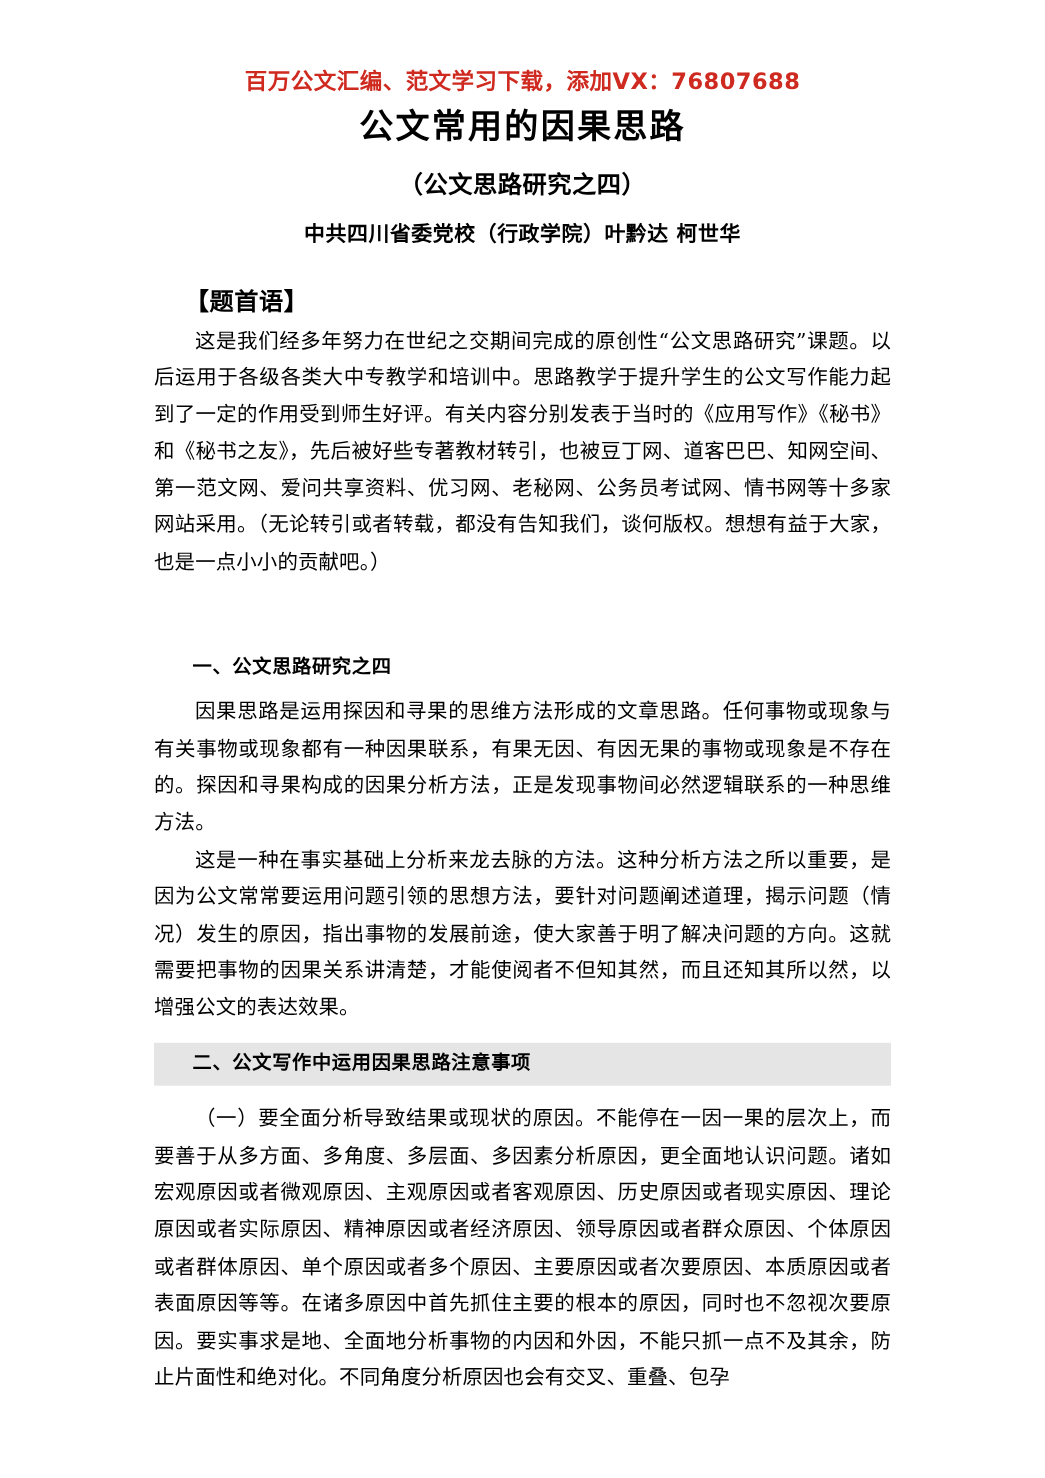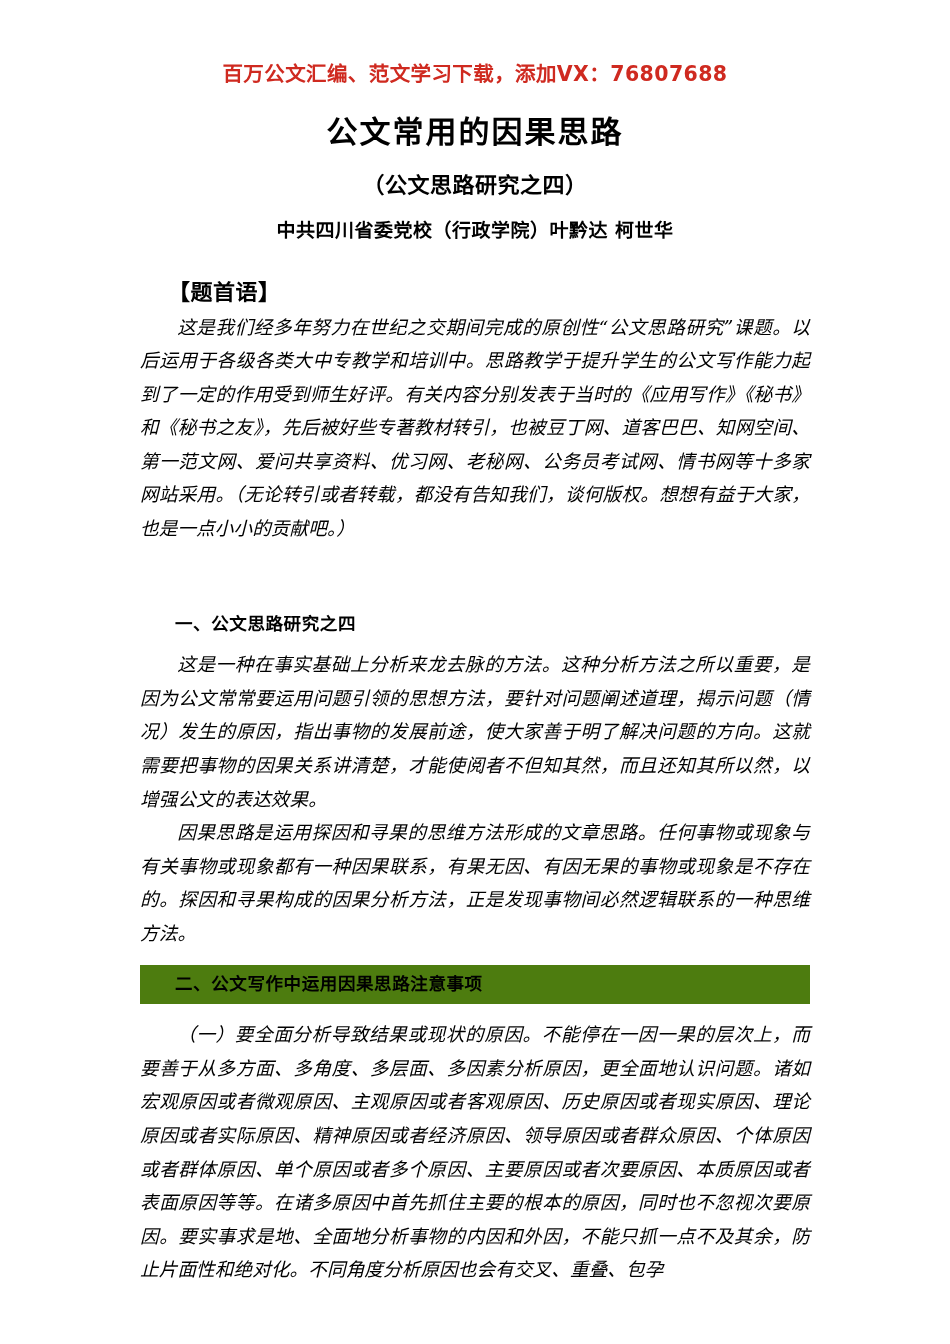--- a/index.html
+++ b/index.html
@@ -38,21 +38,21 @@
     font-family: "DejaVu Sans", "Liberation Sans", sans-serif;
     font-weight: bold;
     font-size: 20.5px;
     letter-spacing: 0.4px;
     line-height: 1.25;
     white-space: nowrap;
   }
 
   
   .doc-title {
-    margin-top: 25px;
+    margin-top: 8px;
     text-align: center;
     font-family: "DejaVu Sans", "Liberation Sans", sans-serif;
     font-weight: bold;
     font-size: 31px;
     letter-spacing: 2px;
     line-height: 1.25;
   }
   .doc-subtitle {
     margin-top: 13px;
     text-align: center;
@@ -81,33 +81,32 @@
   }
   p.body-text {
     margin: 0;
     font-size: 18.6px;
     line-height: 33.6px;
     text-align: justify;
     text-justify: inter-ideograph;
     text-indent: 2em;
     letter-spacing: 0.1px;
     word-break: break-all;
-    font-style: italic;
   }
   h2.heading {
     margin: 0;
     font-family: "DejaVu Sans", "Liberation Sans", sans-serif;
     font-weight: bold;
     font-size: 17.5px;
     line-height: 33.6px;
     letter-spacing: 0.6px;
     text-indent: 2em;
   }
   h2.heading.highlighted {
-    background: #4d7c0f;
+    background: #e5e5e5;
     display: block;
     width: 100%;
     padding: 3px 0 3px 0;
     box-sizing: border-box;
   }
   .spacer-sm { height: 14px; }
   .spacer-md { height: 32px; }
   .spacer-lg { height: 62px; }
   .spacer-xs { height: 7px; }
 </style>
@@ -131,23 +130,23 @@
 
     <p class="body-text">这是我们经多年努力在世纪之交期间完成的原创性“公文思路研究”课题。以后运用于各级各类大中专教学和培训中。思路教学于提升学生的公文写作能力起到了一定的作用受到师生好评。有关内容分别发表于当时的《应用写作》《秘书》和《秘书之友》，先后被好些专著教材转引，也被豆丁网、道客巴巴、知网空间、第一范文网、爱问共享资料、优习网、老秘网、公务员考试网、情书网等十多家网站采用。（无论转引或者转载，都没有告知我们，谈何版权。想想有益于大家，也是一点小小的贡献吧。）</p>
 
 
     <div class="spacer-lg"></div>
 
     <h2 class="heading">一、公文思路研究之四</h2>
 
     <div class="spacer-xs"></div>
 
+    <p class="body-text">因果思路是运用探因和寻果的思维方法形成的文章思路。任何事物或现象与有关事物或现象都有一种因果联系，有果无因、有因无果的事物或现象是不存在的。探因和寻果构成的因果分析方法，正是发现事物间必然逻辑联系的一种思维方法。</p>
+
     <p class="body-text">这是一种在事实基础上分析来龙去脉的方法。这种分析方法之所以重要，是因为公文常常要运用问题引领的思想方法，要针对问题阐述道理，揭示问题（情况）发生的原因，指出事物的发展前途，使大家善于明了解决问题的方向。这就需要把事物的因果关系讲清楚，才能使阅者不但知其然，而且还知其所以然，以增强公文的表达效果。</p>
-
-    <p class="body-text">因果思路是运用探因和寻果的思维方法形成的文章思路。任何事物或现象与有关事物或现象都有一种因果联系，有果无因、有因无果的事物或现象是不存在的。探因和寻果构成的因果分析方法，正是发现事物间必然逻辑联系的一种思维方法。</p>
 
 
     <div class="spacer-sm"></div>
 
     <h2 class="heading highlighted">二、公文写作中运用因果思路注意事项</h2>
 
     <div class="spacer-sm"></div>
 
     <p class="body-text">（一）要全面分析导致结果或现状的原因。不能停在一因一果的层次上，而要善于从多方面、多角度、多层面、多因素分析原因，更全面地认识问题。诸如宏观原因或者微观原因、主观原因或者客观原因、历史原因或者现实原因、理论原因或者实际原因、精神原因或者经济原因、领导原因或者群众原因、个体原因或者群体原因、单个原因或者多个原因、主要原因或者次要原因、本质原因或者表面原因等等。在诸多原因中首先抓住主要的根本的原因，同时也不忽视次要原因。要实事求是地、全面地分析事物的内因和外因，不能只抓一点不及其余，防止片面性和绝对化。不同角度分析原因也会有交叉、重叠、包孕</p>
 

